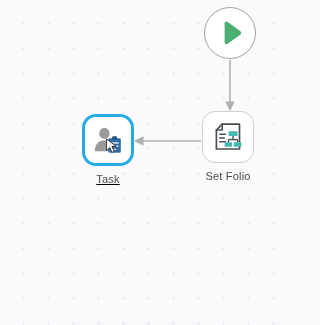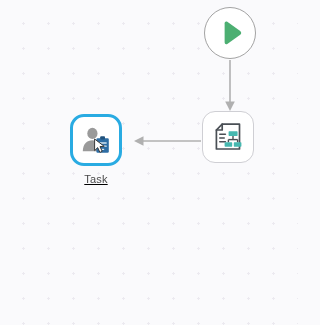--- a/index.html
+++ b/index.html
@@ -75,21 +75,21 @@
     font-size: 11px;
     color: #4a4a4a;
     letter-spacing: 0.2px;
     white-space: nowrap;
     text-align: center;
   }
 
   
   #node-start   { left: 204px; top: 7px;   }
   #node-setfolio{ left: 202px; top: 111px; }
-  #node-task    { left: 70px;  top: 114px; text-decoration: underline; }
+  #node-task    { left: 82px;  top: 114px; text-decoration: underline; }
 
   .icon-svg { display: block; }
 </style>
 </head>
 <body>
 
 <div id="canvas">
 
   <svg id="connectors" viewBox="0 0 298 325" width="298" height="325">
 
@@ -133,20 +133,21 @@
         <line x1="22.0" y1="15.6" x2="22.0" y2="19.6" stroke="#4a4f55" stroke-width="1.4"></line>
         <line x1="17.4" y1="19.6" x2="26.6" y2="19.6" stroke="#4a4f55" stroke-width="1.4"></line>
         <line x1="17.4" y1="19.6" x2="17.4" y2="22.4" stroke="#4a4f55" stroke-width="1.4"></line>
         <line x1="26.6" y1="19.6" x2="26.6" y2="22.4" stroke="#4a4f55" stroke-width="1.4"></line>
 
         <rect x="17.6" y="11.3" width="9.0" height="4.6" rx="0.6" fill="#45b8b0"></rect>
         <rect x="13.6" y="22.3" width="7.6" height="4.4" rx="0.6" fill="#45b8b0"></rect>
         <rect x="22.8" y="22.3" width="7.6" height="4.4" rx="0.6" fill="#45b8b0"></rect>
       </svg>
     </div>
+    <div class="node-label">Set Folio</div>
   </div>
 
   <div class="node" id="node-task">
     <div class="node-shape rounded selected">
       <svg class="icon-svg" width="32" height="32" viewBox="0 0 32 32">
 
         <ellipse cx="12.4" cy="9.4" rx="5.1" ry="5.6" fill="#9a9a9a"></ellipse>
 
         <path d="M2.8 27.2
                  C2.8 19.8 7.1 16.2 12.4 16.2

